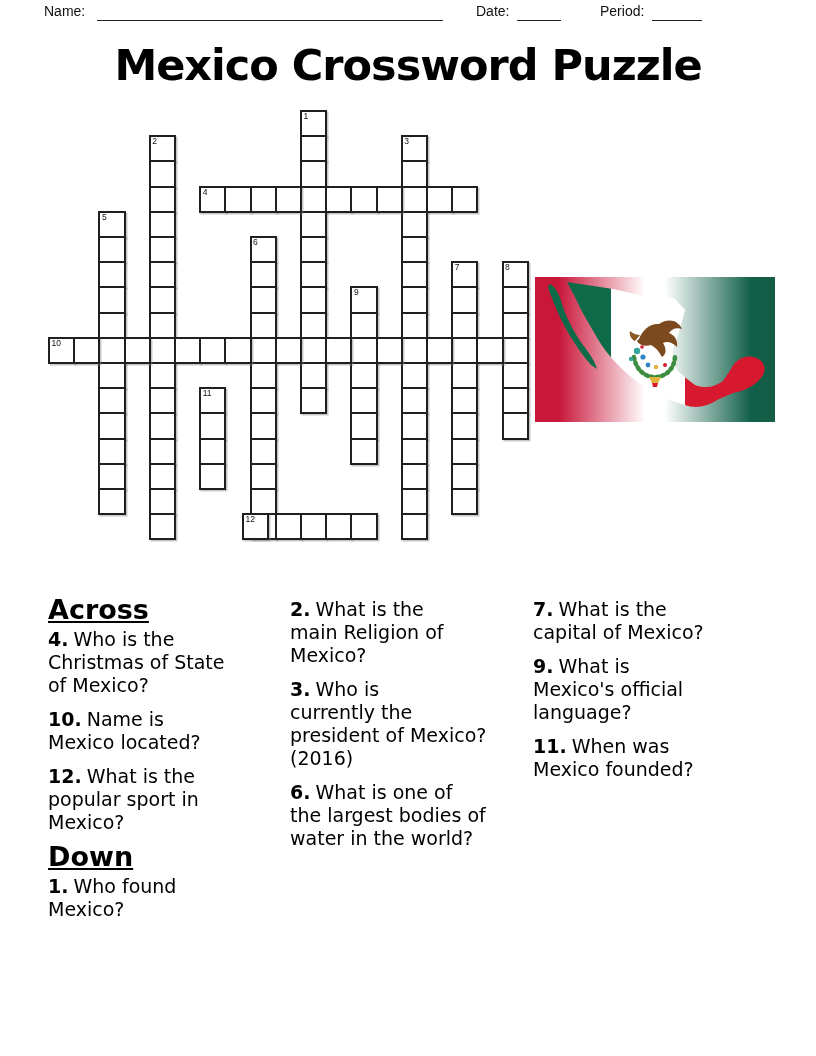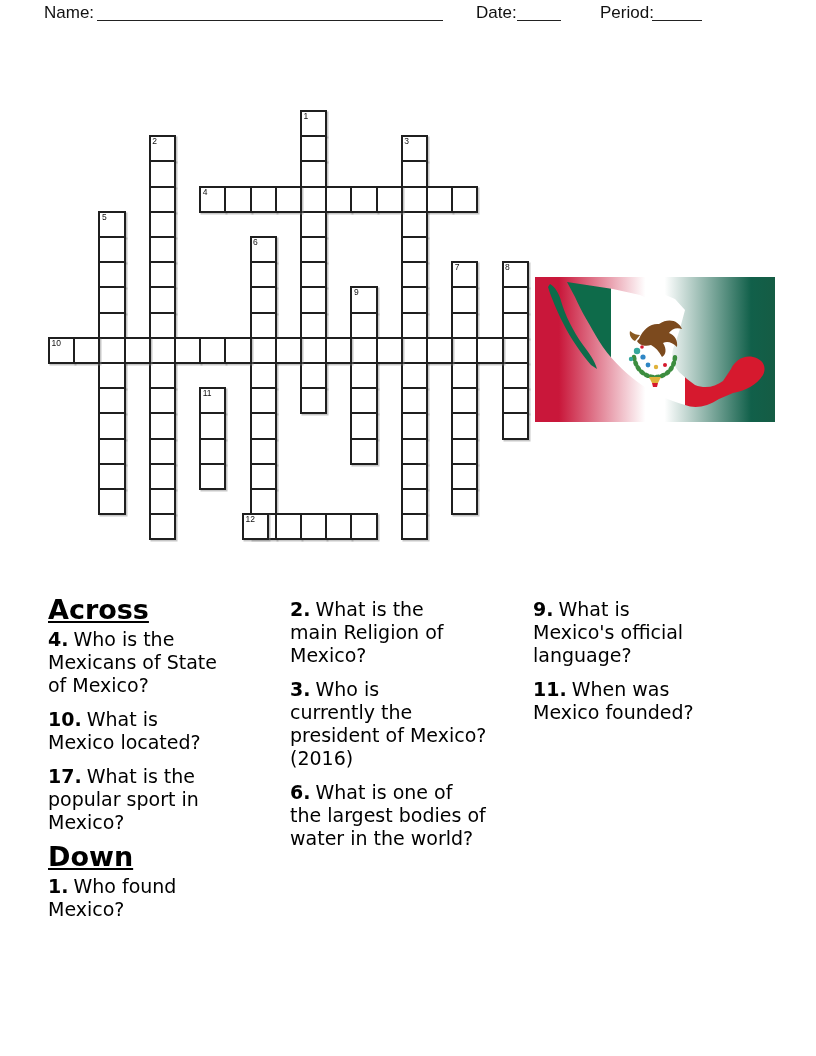--- a/index.html
+++ b/index.html
@@ -2,21 +2,21 @@
 <html><head>
 <meta charset="utf-8">
 <style>
   * { margin:0; padding:0; box-sizing:border-box; }
   html,body { background:#fff; }
   .page {
     position:relative; width:816px; height:1056px; background:#fff;
     font-family:"Liberation Sans", sans-serif; color:#000; overflow:hidden;
   }
   
-  .hdr-label { position:absolute; top:3px; font-size:17px; color:#111; }
+  .hdr-label { position:absolute; top:3px; font-size:14px; color:#111; }
   .blank-line { position:absolute; top:6px; height:15px; border-bottom:1.6px solid #222; }
   
   .title {
     position:absolute; top:40px; left:0; width:100%; text-align:center;
     font-family:"DejaVu Sans", sans-serif; font-weight:bold; font-size:43px;
     letter-spacing:-1px; color:#000;
   }
   
   .grid { position:absolute; left:48px; top:110px; width:482px; height:432px; }
   .cell {
@@ -48,20 +48,21 @@
 
 <div class="page">
 
   <span class="hdr-label" style="left:44px">Name:</span>
   <span class="blank-line" style="left:97px;  width:346px"></span>
   <span class="hdr-label" style="left:476px">Date:</span>
   <span class="blank-line" style="left:517px; width:44px"></span>
   <span class="hdr-label" style="left:600px">Period:</span>
   <span class="blank-line" style="left:652px; width:50px"></span>
 
+  <div class="title">Mexico Crossword Puzzle</div>
 
   <div class="grid" id="grid">
       <div class="cell" style="left: 252px; top: 0px;">
         <span class="cellnum">1</span>
       </div>
       <div class="cell" style="left: 252px; top: 25.2px;"></div>
       <div class="cell" style="left: 252px; top: 50.4px;"></div>
       <div class="cell" style="left: 252px; top: 75.6px;"></div>
       <div class="cell" style="left: 252px; top: 100.8px;"></div>
       <div class="cell" style="left: 252px; top: 126px;"></div>
@@ -248,25 +249,25 @@
         <path d="M114,100 L126,100 L123,106 L117,106 Z" fill="#e0b23a"></path>
         <path d="M117,106 L123,106 L122,110 L118,110 Z" fill="#d6192e"></path>
       </g>
     </svg>
   </div>
 
   <div class="clue-col" id="clue-col-1">
     <div class="clue-heading">Across</div>
     <div id="across-list">
         <div class="clue"><b class="cnum">4.</b><span class="ctext">Who is the
-Mexicans of State
+Christmas of State
 of Mexico?</span></div>
-        <div class="clue"><b class="cnum">10.</b><span class="ctext">What is
+        <div class="clue"><b class="cnum">10.</b><span class="ctext">Name is
 Mexico located?</span></div>
-        <div class="clue"><b class="cnum">17.</b><span class="ctext">What is the
+        <div class="clue"><b class="cnum">12.</b><span class="ctext">What is the
 popular sport in
 Mexico?</span></div>
       </div>
     <div class="clue-heading down-h">Down</div>
     <div id="down-list-1">
         <div class="clue"><b class="cnum">1.</b><span class="ctext">Who found
 Mexico?</span></div>
       </div>
   </div>
   <div class="clue-col" id="clue-col-2">
@@ -278,20 +279,22 @@
 currently the
 president of Mexico?
 (2016)</span></div>
         <div class="clue"><b class="cnum">6.</b><span class="ctext">What is one of
 the largest bodies of
 water in the world?</span></div>
       </div>
   </div>
   <div class="clue-col" id="clue-col-3">
     <div id="down-list-3">
+        <div class="clue"><b class="cnum">7.</b><span class="ctext">What is the
+capital of Mexico?</span></div>
         <div class="clue"><b class="cnum">9.</b><span class="ctext">What is
 Mexico's official
 language?</span></div>
         <div class="clue"><b class="cnum">11.</b><span class="ctext">When was
 Mexico founded?</span></div>
       </div>
   </div>
 
 </div>
 

